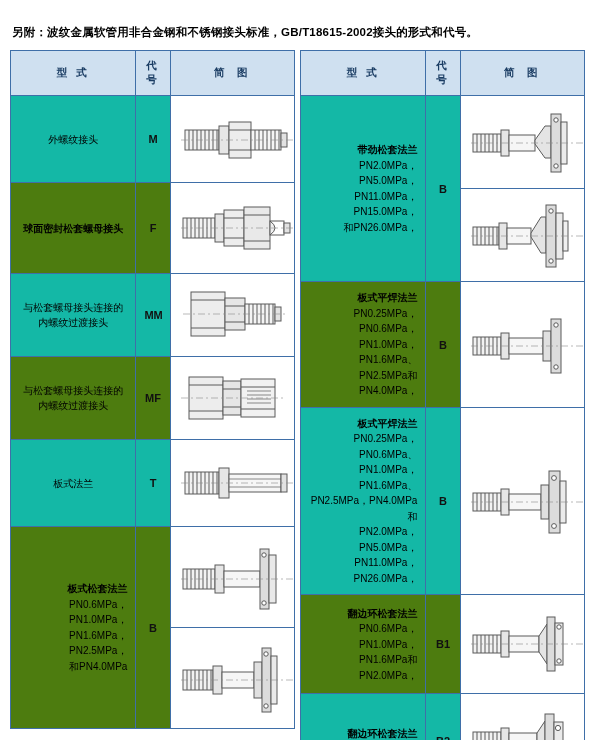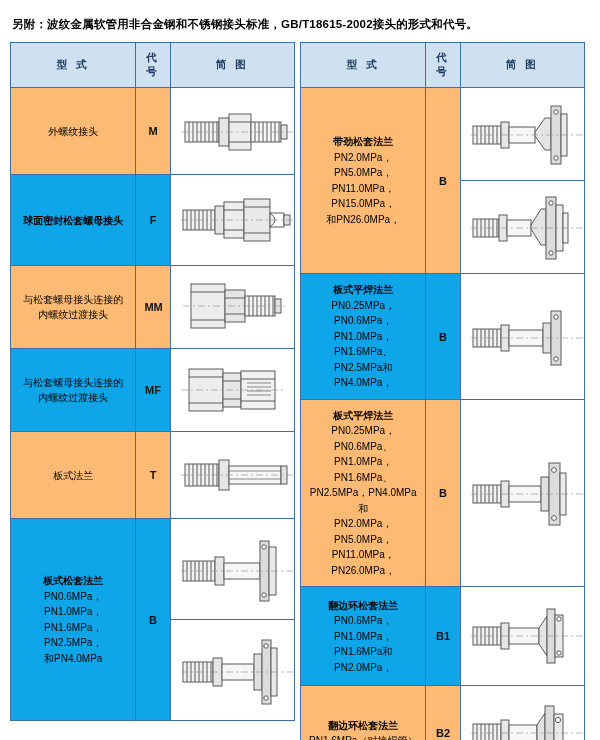--- a/index.html
+++ b/index.html
@@ -19,21 +19,21 @@
     width: 600px;
     height: 740px;
     box-sizing: border-box;
     padding: 12px 10px 0 10px;
   }
   .doc-title {
     font-size: 11.5px;
     font-weight: bold;
     line-height: 1.5;
     letter-spacing: 0.2px;
-    margin: 4px 0 9px 2px;
+    margin: 12px 0 9px 2px;
     color: #000;
   }
   .tables {
     display: flex;
     gap: 0;
     align-items: flex-start;
   }
   table.spec {
     border-collapse: collapse;
     table-layout: fixed;
@@ -51,42 +51,42 @@
     background: #cfe0f0;
     height: 20px;
     font-size: 10.5px;
     font-weight: bold;
     color: #1a3c63;
     letter-spacing: 3px;
     text-align: center;
   }
   th.col-type { width: 125px; }
   th.col-code { width: 34px; letter-spacing: 0; }
-  th.col-fig  { width: 124px; letter-spacing: 3px; }
+  th.col-fig  { width: 124px; letter-spacing: 3px; font-family: Liberation Mono, monospace; }
 
   td.type {
     font-size: 10px;
     line-height: 1.55;
     padding: 4px 5px;
     color: #000;
-    text-align: center;
+    text-align: right;
   }
   td.type.center { text-align: center; }
   td.type b { font-weight: bold; }
   td.code {
     text-align: center;
     font-size: 11px;
     font-weight: bold;
   }
   td.fig {
     background: #fff;
     text-align: center;
   }
-  tr.hl td.type, tr.hl td.code { background: #0ea5e9; }
-  tr.plain td.type, tr.plain td.code { background: #fdba74; }
+  tr.hl td.type, tr.hl td.code { background: #4d7c0f; }
+  tr.plain td.type, tr.plain td.code { background: #14b8a6; }
 
   svg { display: block; margin: 0 auto; }
 </style>
 </head>
 <body>
 
 <div class="page">
 
   <div class="doc-title">另附：波纹金属软管用非合金钢和不锈钢接头标准，GB/T18615-2002接头的形式和代号。</div>
 

